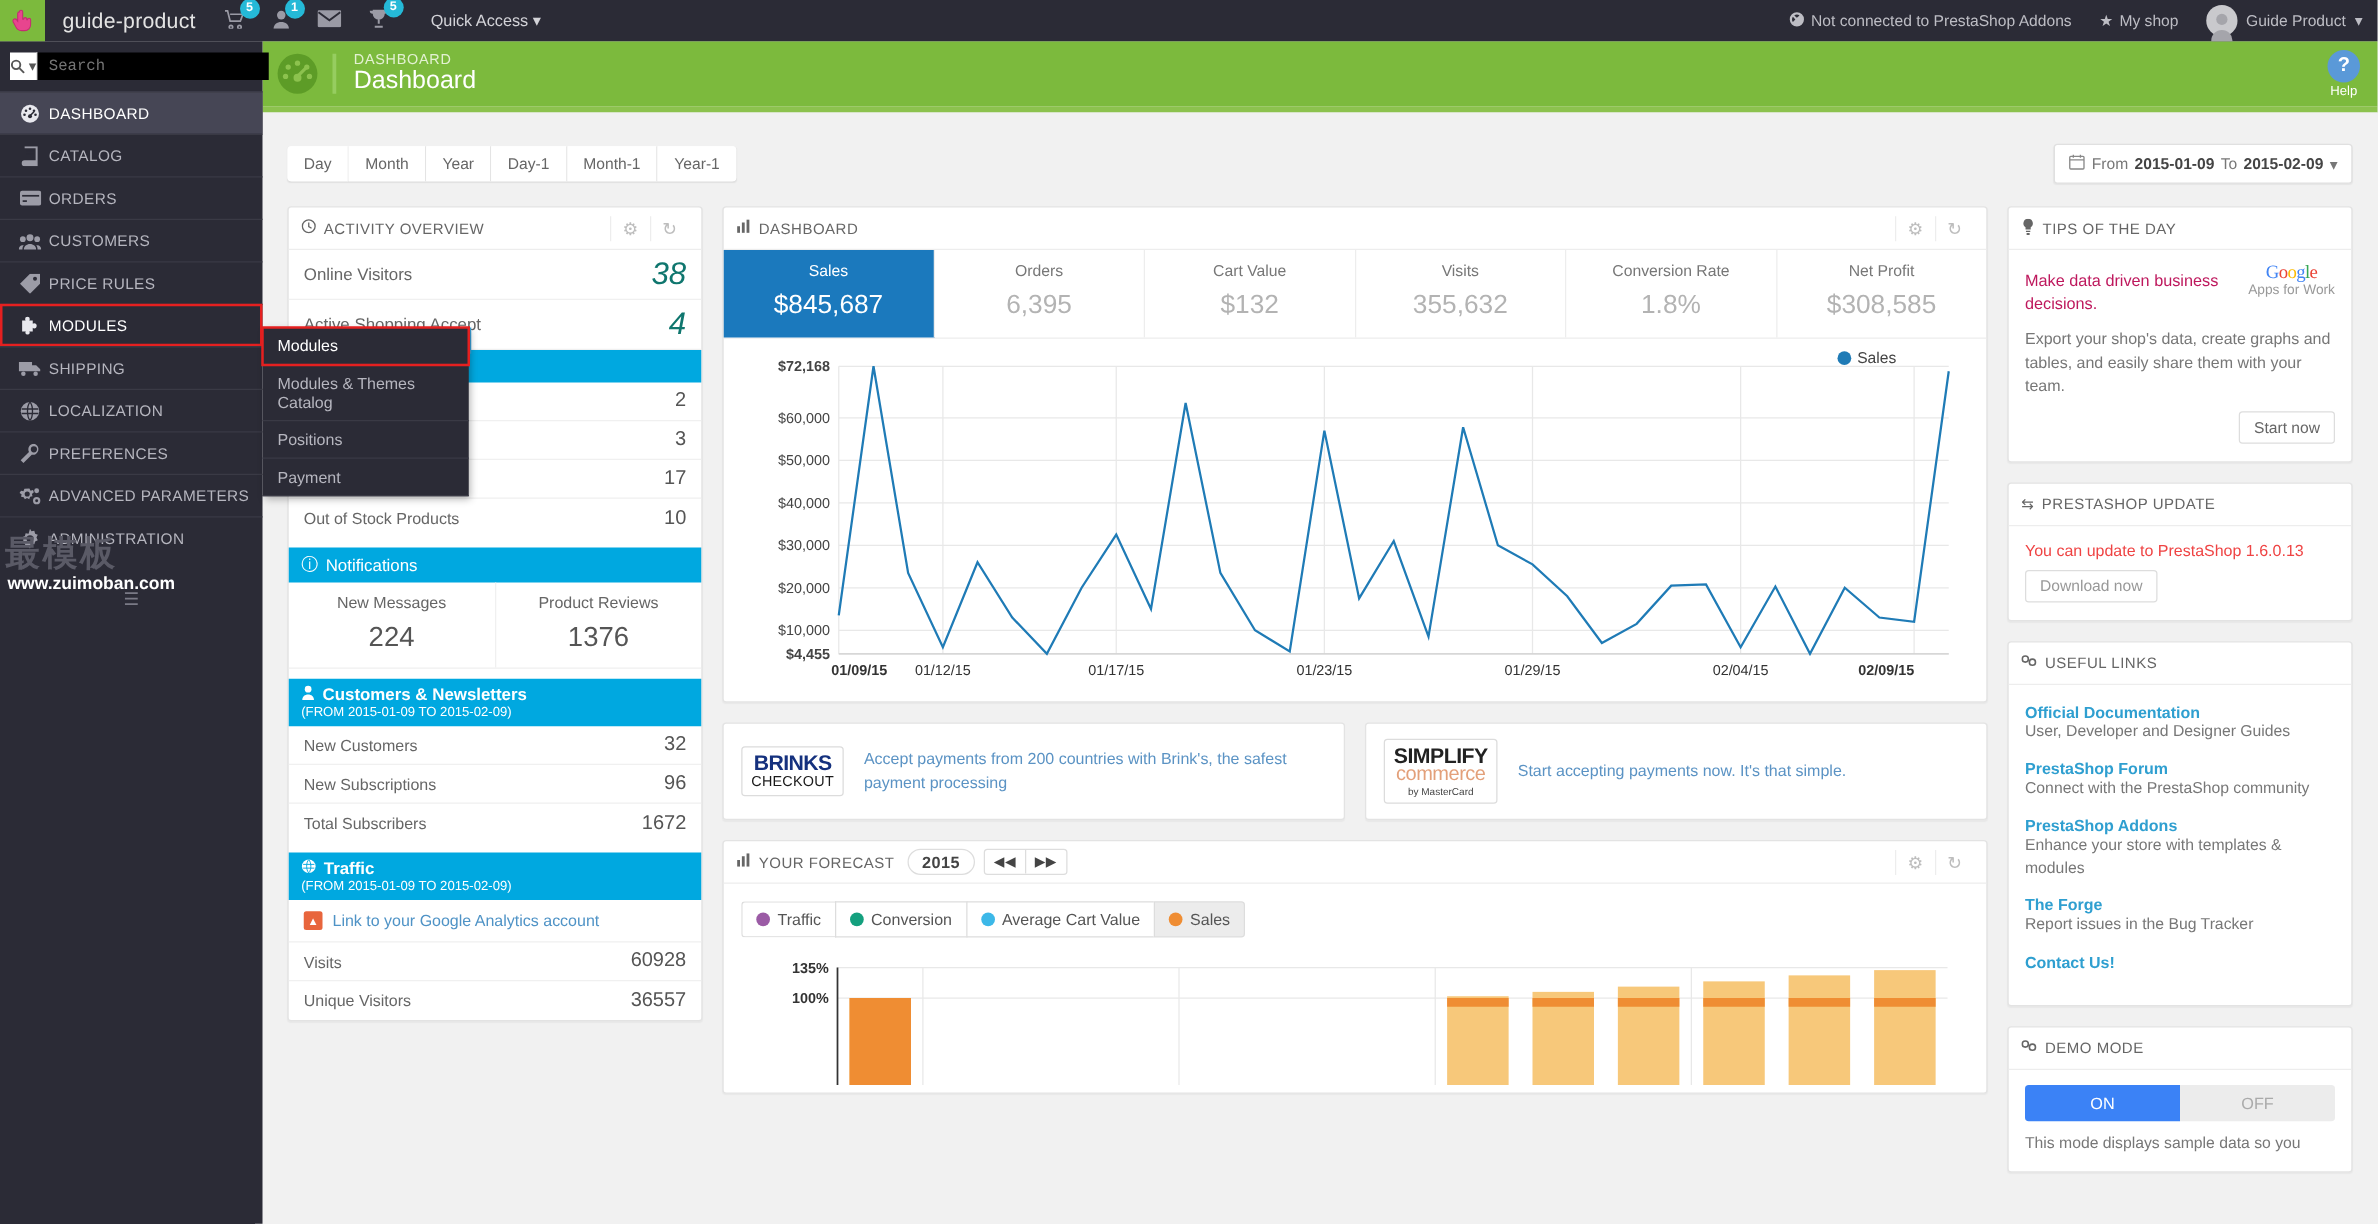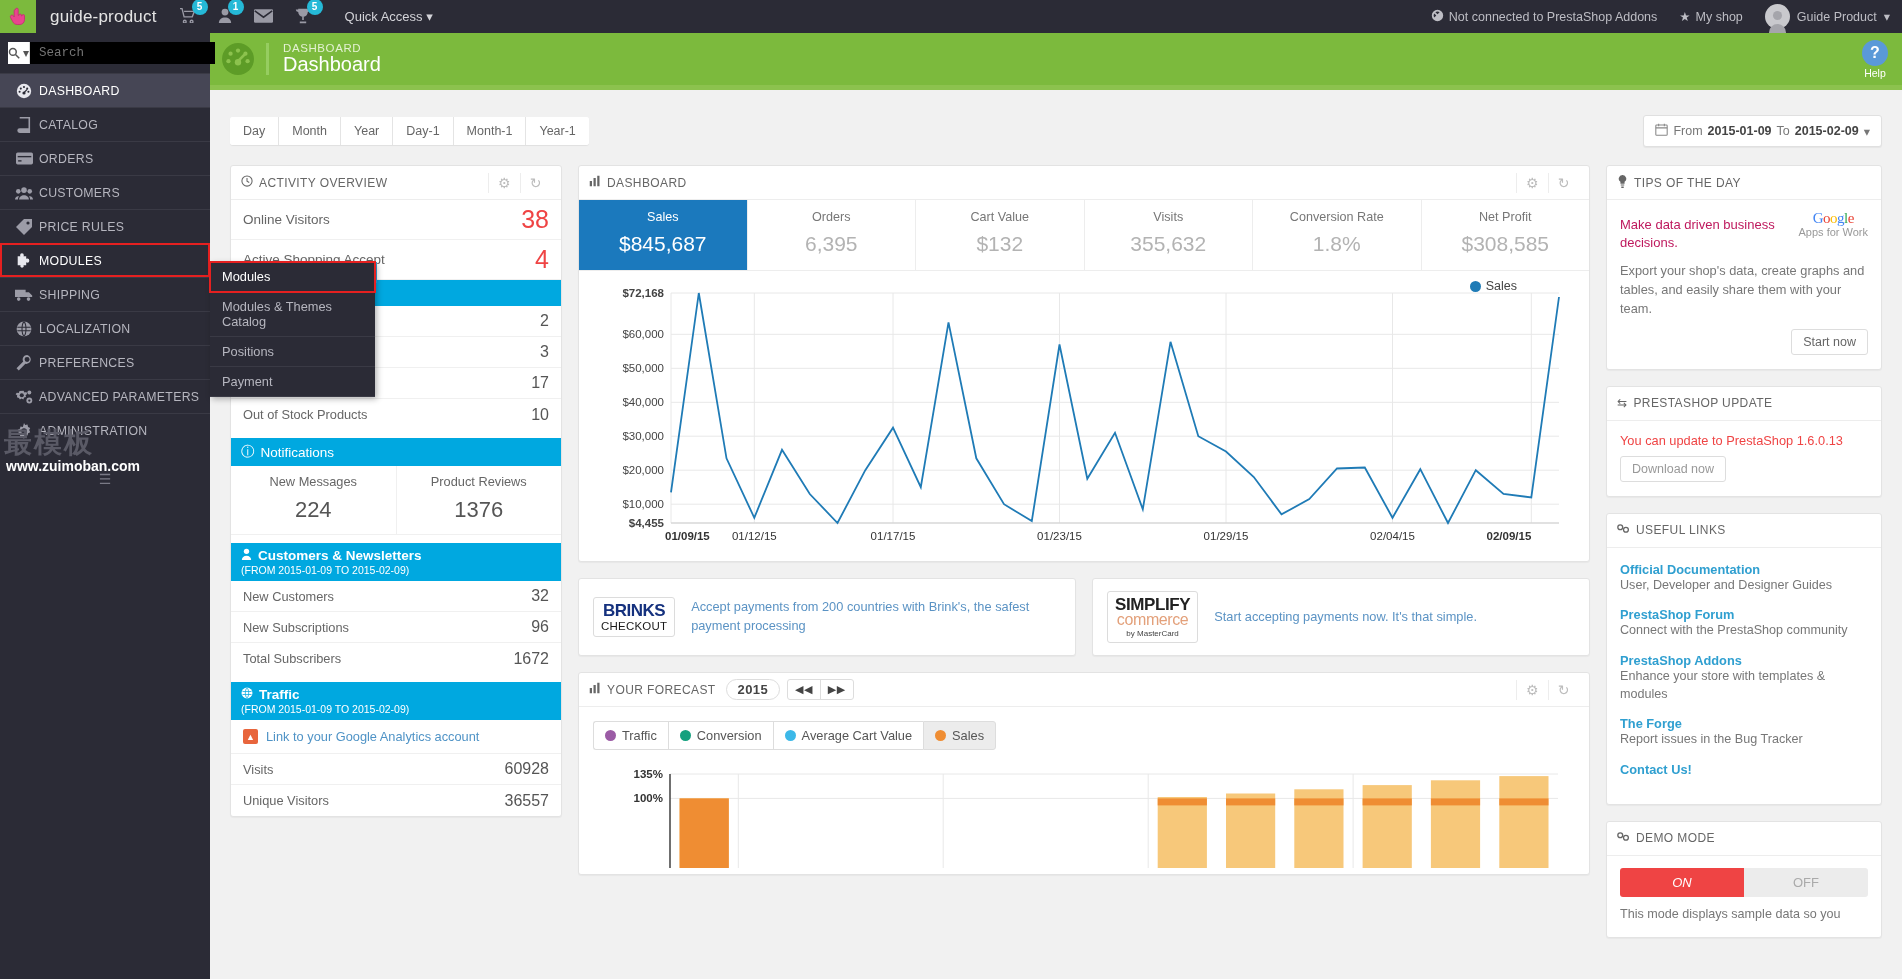--- a/index.html
+++ b/index.html
@@ -145,21 +145,21 @@
   .panel-tools { margin-left: auto; display: flex; align-items: center; }
   .panel-tools span {
     color: #bdbdbd; font-size: 14px; padding: 0 9px; cursor: pointer;
     border-left: 1px solid #ededed; line-height: 20px;
   }
   
   .ao-row {
     display:flex; align-items:center; height:40px; padding: 0 12px;
     border-bottom: 1px solid #f0f0f0; font-size: 13.5px; color:#666;
   }
-  .ao-row .v { margin-left:auto; font-size: 25px; color:#ef4444; font-weight: 300; }
+  .ao-row .v { margin-left:auto; font-size: 25px; color:#0f766e; font-weight: 300; font-style: italic; }
   .sub-head {
     background: #00a8e0; color: #fff; padding: 5px 10px; font-size: 13.5px;
     display:flex; align-items:center; gap:6px;
   }
   .sub-head .sh-sub { font-size: 10.5px; display:block; margin-top:1px; }
   .list-row {
     display:flex; align-items:center; height: 31px; padding: 0 12px;
     border-bottom: 1px solid #f0f0f0; font-size: 12.8px; color: #666;
   }
   .list-row:last-child { border-bottom: 0; }
@@ -246,22 +246,22 @@
   .btn-light {
     border: 1px solid #ddd; background: #fff; border-radius: 3px;
     padding: 5px 11px; font-size: 12.5px; color: #666; cursor: pointer;
     font-family: "Liberation Sans", sans-serif;
   }
   .link-blue { color: #2f9fd0; font-size: 12.8px; font-weight: bold; }
   .link-desc { color: #777; font-size: 12.6px; line-height:1.4; }
   .ul-block { margin-bottom: 13px; }
   #demo-toggle { display: flex; width: 100%; margin-bottom: 8px; }
   #demo-on {
-    flex: 1; background: #ef4444; color: #fff; text-align: center;
-    padding: 7px 0; font-size: 13px; border-radius: 3px 0 0 3px; cursor:pointer;font-style:italic;
+    flex: 1; background: #3b82f6; color: #fff; text-align: center;
+    padding: 7px 0; font-size: 13px; border-radius: 3px 0 0 3px; cursor:pointer;
   }
   #demo-off {
     flex: 1; background: #ececec; color: #aaa; text-align: center;
     padding: 7px 0; font-size: 13px; border-radius: 0 3px 3px 0; cursor:pointer;
   }
   #demo-text { font-size: 12.6px; color: #777; line-height: 1.45; }
   
   #modules-menu {
     position: absolute; top: 262px; left: 210px; width: 165px;
     background: #2b2b36; z-index: 80; box-shadow: 2px 2px 6px rgba(0,0,0,.3);

